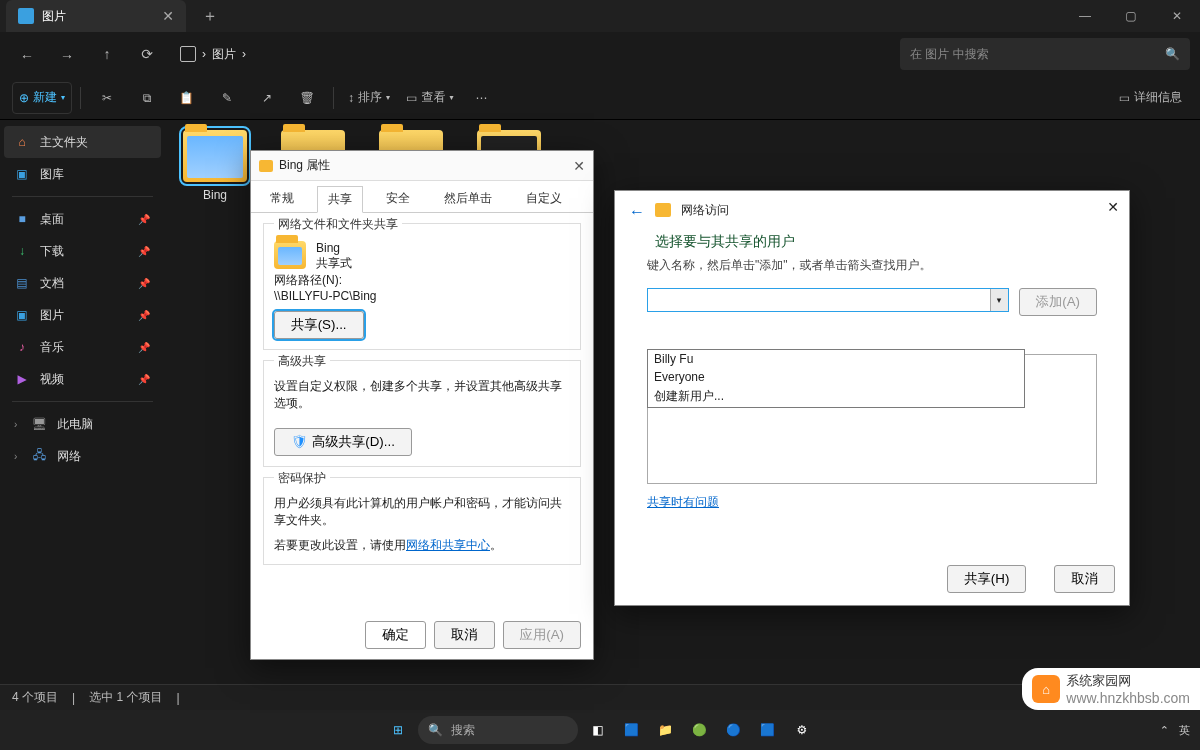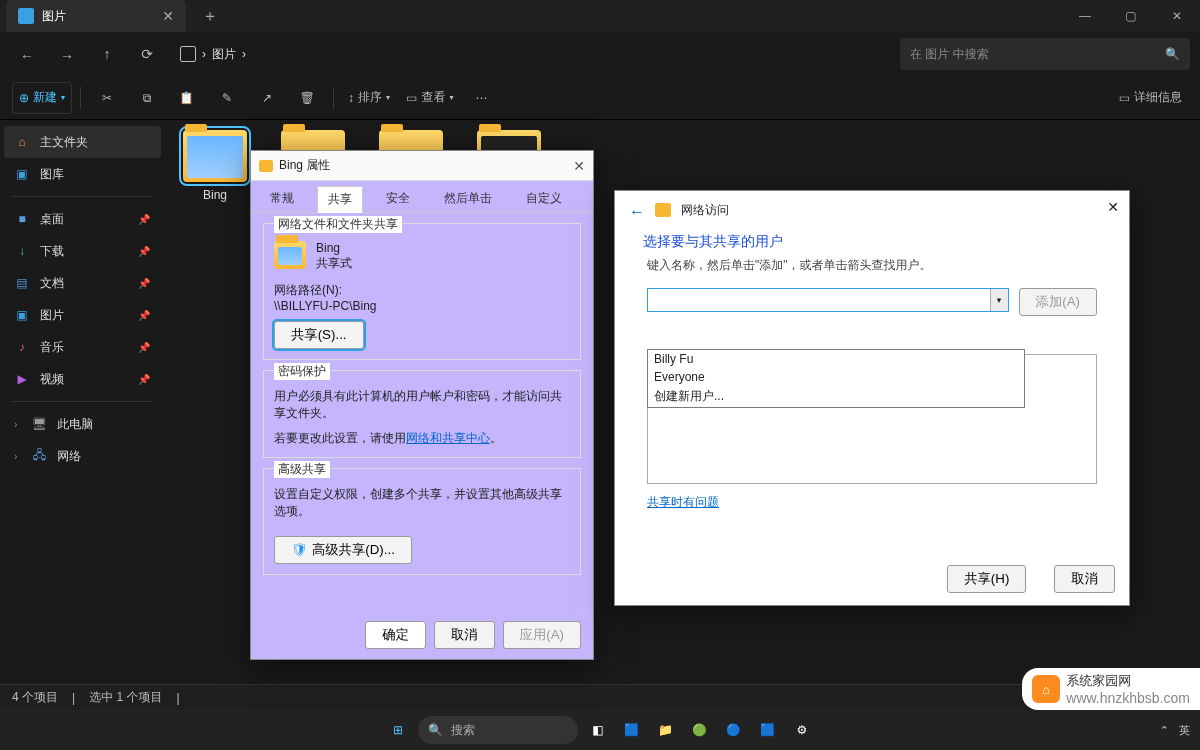--- a/index.html
+++ b/index.html
@@ -53,21 +53,21 @@
 .statusbar { height: 26px; background: #1f1f1f; display: flex; align-items: center; padding: 0 12px; gap: 14px; color: #bbb; font-size: 12px; border-top:1px solid #333; }
 .statusbar .view-icons { margin-left:auto; display:flex; gap:6px; color:#888; }
 
 
 .taskbar { height: 40px; background: #222; display: flex; align-items: center; justify-content: center; gap: 6px; position:relative; }
 .task-search { width: 160px; height: 28px; background: #333; border-radius: 14px; display:flex; align-items:center; padding:0 10px; gap:8px; color:#aaa; }
 .task-icon { width: 28px; height: 28px; border-radius: 4px; display:flex; align-items:center; justify-content:center; cursor:pointer; }
 .tray { position:absolute; right:10px; display:flex; align-items:center; gap:10px; color:#ccc; font-size:11px; }
 
 
-.dialog { position: absolute; background: #c4b5fd; color: #222; border: 1px solid #888; box-shadow: 0 8px 30px rgba(0,0,0,.5); font-size: 12px; }
+.dialog { position: absolute; background: #ffffff; color: #222; border: 1px solid #888; box-shadow: 0 8px 30px rgba(0,0,0,.5); font-size: 12px; }
 .props { left: 250px; top: 150px; width: 344px; height: 510px; }
 .dlg-titlebar { height: 30px; display:flex; align-items:center; padding:0 8px; gap:6px; background:#fafafa; border-bottom:1px solid #ddd; }
 .dlg-titlebar .folder-mini { width:14px; height:12px; background:#f7b733; border-radius:2px; }
 .dlg-close { margin-left:auto; cursor:pointer; color:#555; font-size:14px; }
 .tabs { display:flex; padding: 4px 8px 0; gap:12px; border-bottom:1px solid #ccc; }
 .tabs .t { padding: 4px 10px; cursor:pointer; color:#333; font-size:12px; border:1px solid transparent; }
 .tabs .t.active { border:1px solid #ccc; border-bottom:1px solid #fff; background:#fff; position:relative; top:1px; }
 .group { margin: 10px 12px; border:1px solid #ddd; padding:10px; }
 .group-title { position:relative; top:-18px; background:#fff; display:inline-block; padding:0 4px; color:#333; }
 .group-body { margin-top:-10px; }
@@ -78,21 +78,21 @@
 .btn:disabled, .btn.disabled { color:#999; }
 .shield { color:#1e90ff; margin-right:4px; }
 .dlg-footer { position:absolute; bottom:10px; right:12px; display:flex; gap:8px; }
 .link { color:#0066cc; text-decoration:underline; cursor:pointer; }
 
 
 .wizard { left: 614px; top: 190px; width: 516px; height: 416px; background:#fff; padding: 10px 14px; }
 .wiz-top { display:flex; align-items:center; gap:10px; }
 .wiz-back { font-size:16px; color:#0066cc; cursor:pointer; }
 .wiz-close { position:absolute; right:10px; top:8px; cursor:pointer; font-size:14px; }
-.wiz-title { color:#1d4ed8; font-size:14px; margin: 14px 14px 6px; }
+.wiz-title { color:#14532d; font-size:14px; margin: 14px 26px 6px; }
 .wiz-sub { color:#444; margin: 0 18px 14px; font-size:12px; }
 .wiz-combo-row { display:flex; gap:10px; margin: 0 18px; }
 .combo { flex:1; height:24px; border:1px solid #2aa0e8; display:flex; align-items:center; position:relative; }
 .combo input { flex:1; border:none; outline:none; padding:0 6px; height:22px; font-size:12px; }
 .combo .drop { width:18px; height:100%; background:#eaeaea; border-left:1px solid #aaa; display:flex; align-items:center; justify-content:center; font-size:9px; cursor:pointer; }
 .dropdown { position:absolute; top:24px; left:18px; right:18px; border:1px solid #7a7a7a; background:#fff; z-index:10; }
 .dropdown .opt { padding:2px 6px; cursor:pointer; }
 .listbox { margin: 38px 18px 10px; height: 130px; border:1px solid #aaa; background:#fff; }
 .wiz-footer { position:absolute; bottom:12px; right:14px; display:flex; gap:28px; }
 .wiz-link { margin: 6px 18px; }
@@ -300,48 +300,48 @@
   <div class="group">
     <span class="group-title">网络文件和文件夹共享</span>
     <div class="group-body">
       <div class="share-row">
         <div class="folder-thumb bing" style="width:32px;height:28px"></div>
         <div>
           <div>Bing</div>
           <div>共享式</div>
         </div>
       </div>
-      <div style="margin-top:10px">网络路径(N):</div>
+      <div style="">网络路径(N):</div>
       <div>\\BILLYFU-PC\Bing</div>
       <div style="margin-top:8px">
         <button class="btn highlight">共享(S)...</button>
+      </div>
+    </div>
+  </div>
+
+  <div class="group">
+    <span class="group-title">高级共享</span>
+    <div class="group-body">
+      <div>设置自定义权限，创建多个共享，并设置其他高级共享选项。</div>
+      <div style="margin-top:16px">
+        <button class="btn"><span class="shield">🛡</span><span>高级共享(D)...</span></button>
       </div>
     </div>
   </div>
 
   <div class="group">
     <span class="group-title">密码保护</span>
     <div class="group-body">
       <div>用户必须具有此计算机的用户帐户和密码，才能访问共享文件夹。</div>
       <div style="margin-top:8px">
         <span>若要更改此设置，请使用</span><a class="link">网络和共享中心</a>。
       </div>
     </div>
   </div>
 
-  <div class="group">
-    <span class="group-title">高级共享</span>
-    <div class="group-body">
-      <div>设置自定义权限，创建多个共享，并设置其他高级共享选项。</div>
-      <div style="margin-top:16px">
-        <button class="btn"><span class="shield">🛡</span><span>高级共享(D)...</span></button>
-      </div>
-    </div>
-  </div>
-
   <div class="dlg-footer">
     <button class="btn primary">确定</button>
     <button class="btn">取消</button>
     <button class="btn disabled">应用(A)</button>
   </div>
 </div>
 
 <div class="dialog wizard">
   <span class="wiz-close">✕</span>
   <div class="wiz-top">

